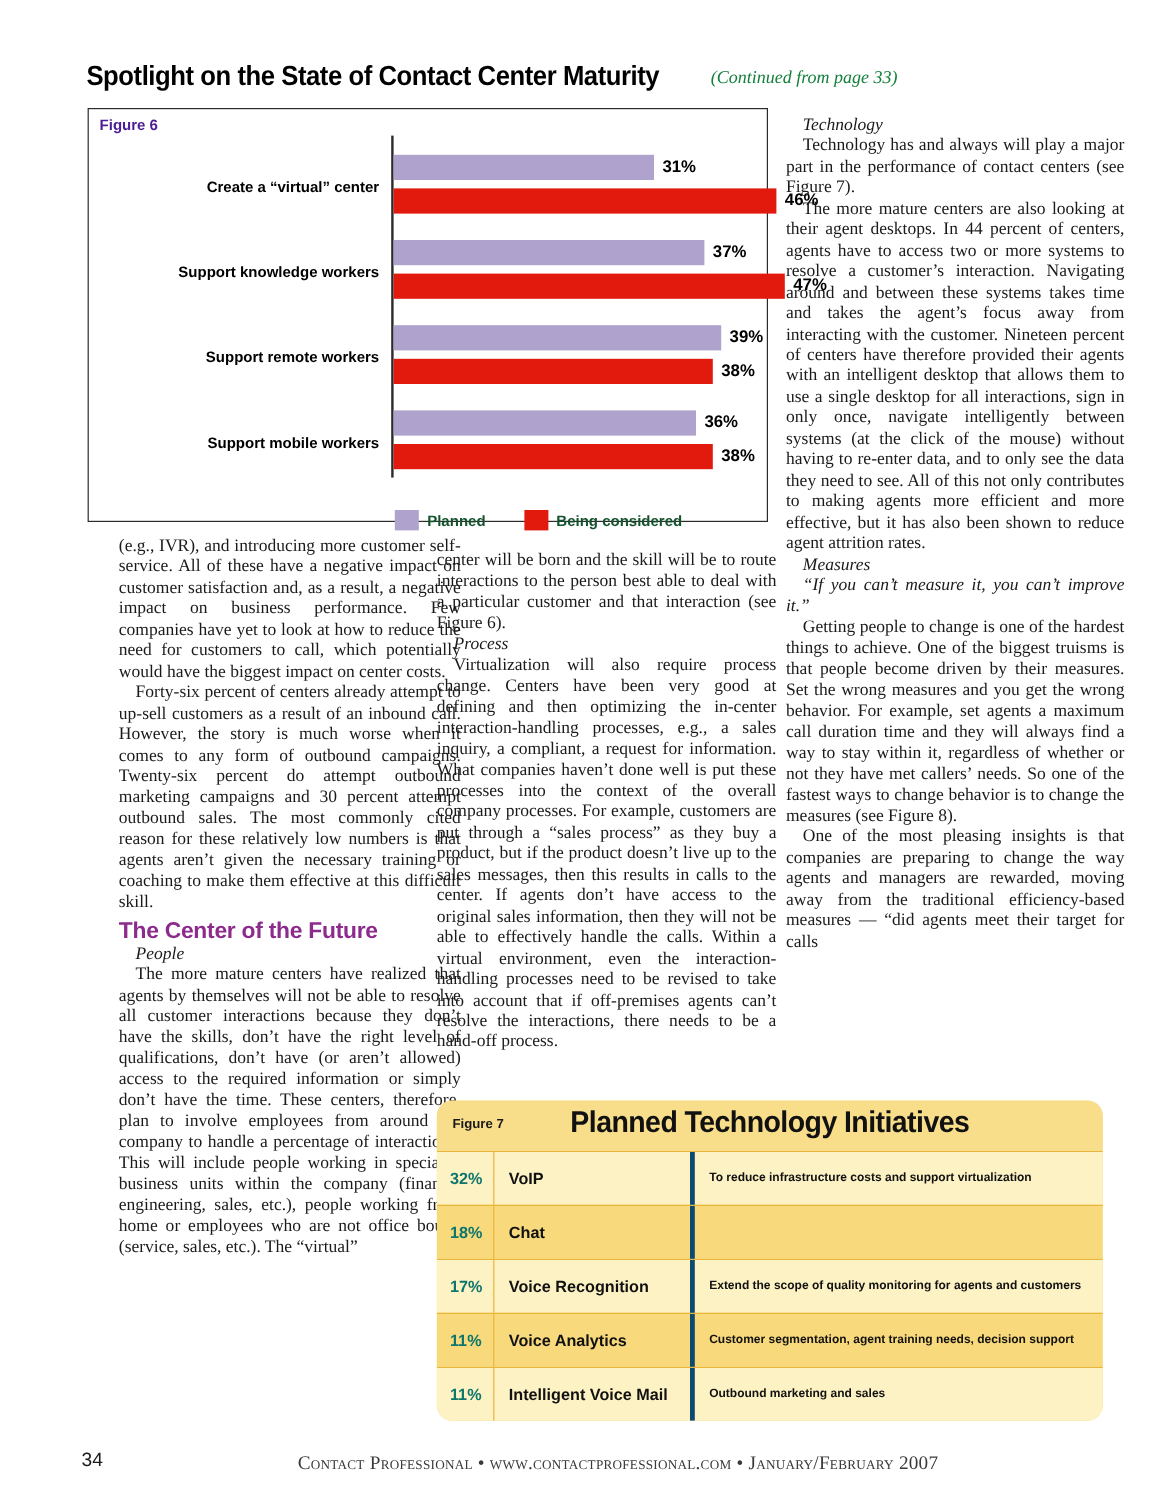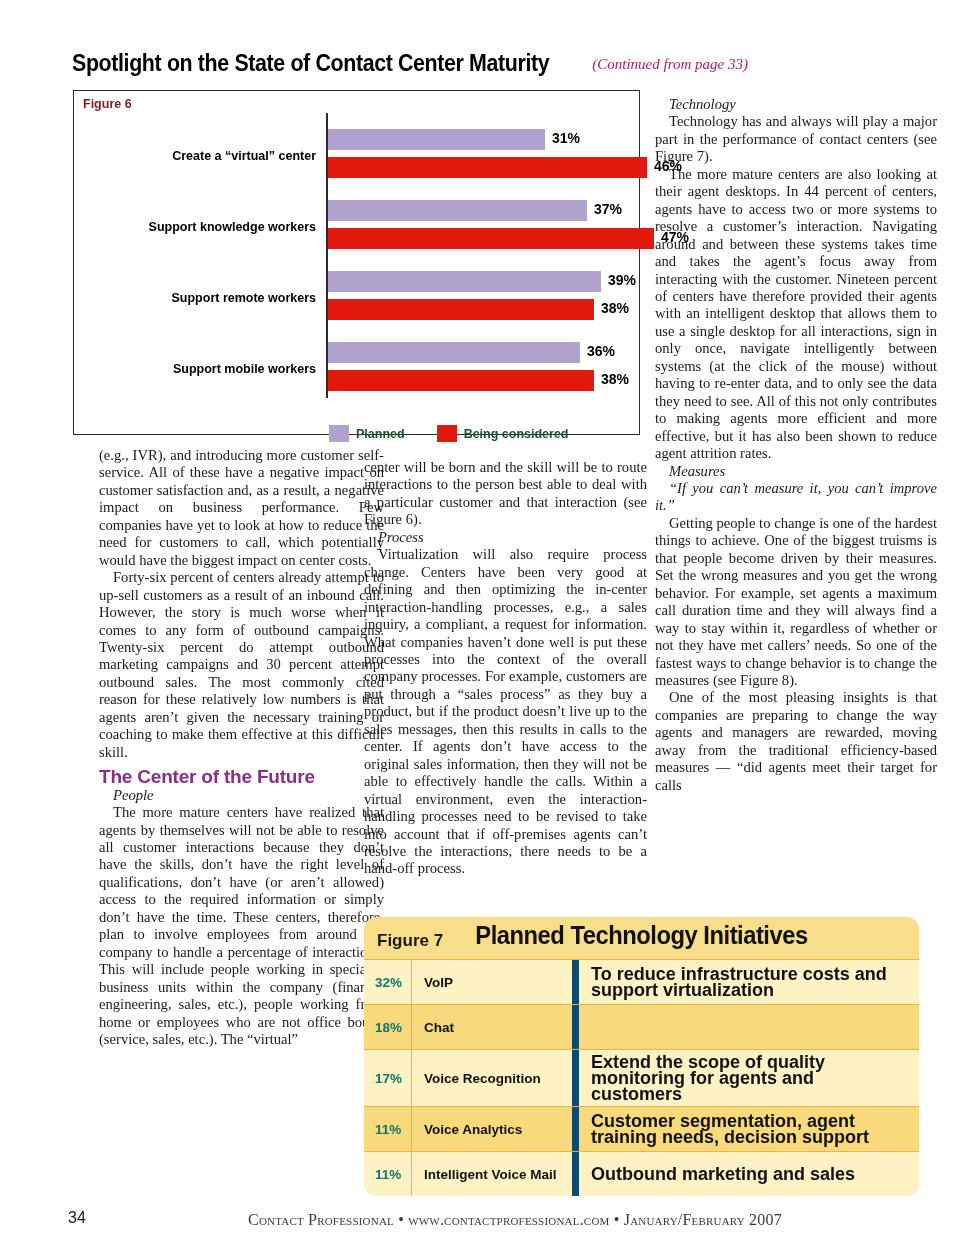--- a/index.html
+++ b/index.html
@@ -38,21 +38,21 @@
     letter-spacing: -0.4px;
     transform: scaleX(0.93);
     transform-origin: left center;
     display: inline-block;
     color: #000;
   }
   .headline-cont {
     font-family: "Liberation Serif", serif;
     font-style: italic;
     font-size: 15px;
-    color: #be185d;
+    color: #15803d;
     margin-left: 7px;
     display: inline-block;
     vertical-align: 2px;
   }
 
   
   .fig6 {
     position: absolute;
     left: 73px;
     top: 90px;
@@ -62,21 +62,21 @@
     background: #ffffff;
     box-sizing: border-box;
   }
   .fig6-label {
     position: absolute;
     left: 9px;
     top: 6px;
     font-family: "Liberation Sans", sans-serif;
     font-weight: bold;
     font-size: 12.5px;
-    color: #7f1d1d;
+    color: #4c1d95;
   }
   .chart-area {
     position: absolute;
     left: 0; top: 22px;
     width: 567px;
     height: 290px;
   }
   .axis-line {
     position: absolute;
     left: 252px;
@@ -200,21 +200,21 @@
     position: relative;
     height: 42px;
     background: #f8dd8b;
   }
   .fig7-figlabel {
     position: absolute;
     left: 13px;
     top: 14px;
     font-family: "Liberation Sans", sans-serif;
     font-weight: bold;
-    font-size: 17px;
+    font-size: 11px;
     color: #1a1a1a;
   }
   .fig7-title {
     position: absolute;
     left: 0; right: 0;
     top: 4px;
     text-align: center;
     font-family: "Liberation Sans", sans-serif;
     font-weight: bold;
     font-size: 25px;
@@ -247,31 +247,31 @@
     width: 167px;
     flex: 0 0 167px;
     display: flex;
     align-items: center;
     padding-left: 12px;
     box-sizing: border-box;
     font-family: "Liberation Sans", sans-serif;
     font-weight: bold;
     font-size: 13.5px;
     color: #111;
-    border-right: 7px solid #0c4a6e;
+    border-right: 4px solid #0c4a6e;
   }
   .fig7-desc {
     flex: 1 1 auto;
     display: flex;
     align-items: center;
     padding: 4px 10px 4px 12px;
     box-sizing: border-box;
     font-family: "Liberation Sans", sans-serif;
     font-weight: bold;
-    font-size: 18px;
+    font-size: 10px;
     line-height: 16px;
     color: #111;
   }
 
   
   .footer {
     position: absolute;
     left: 0;
     top: 1207px;
     width: 960px;

